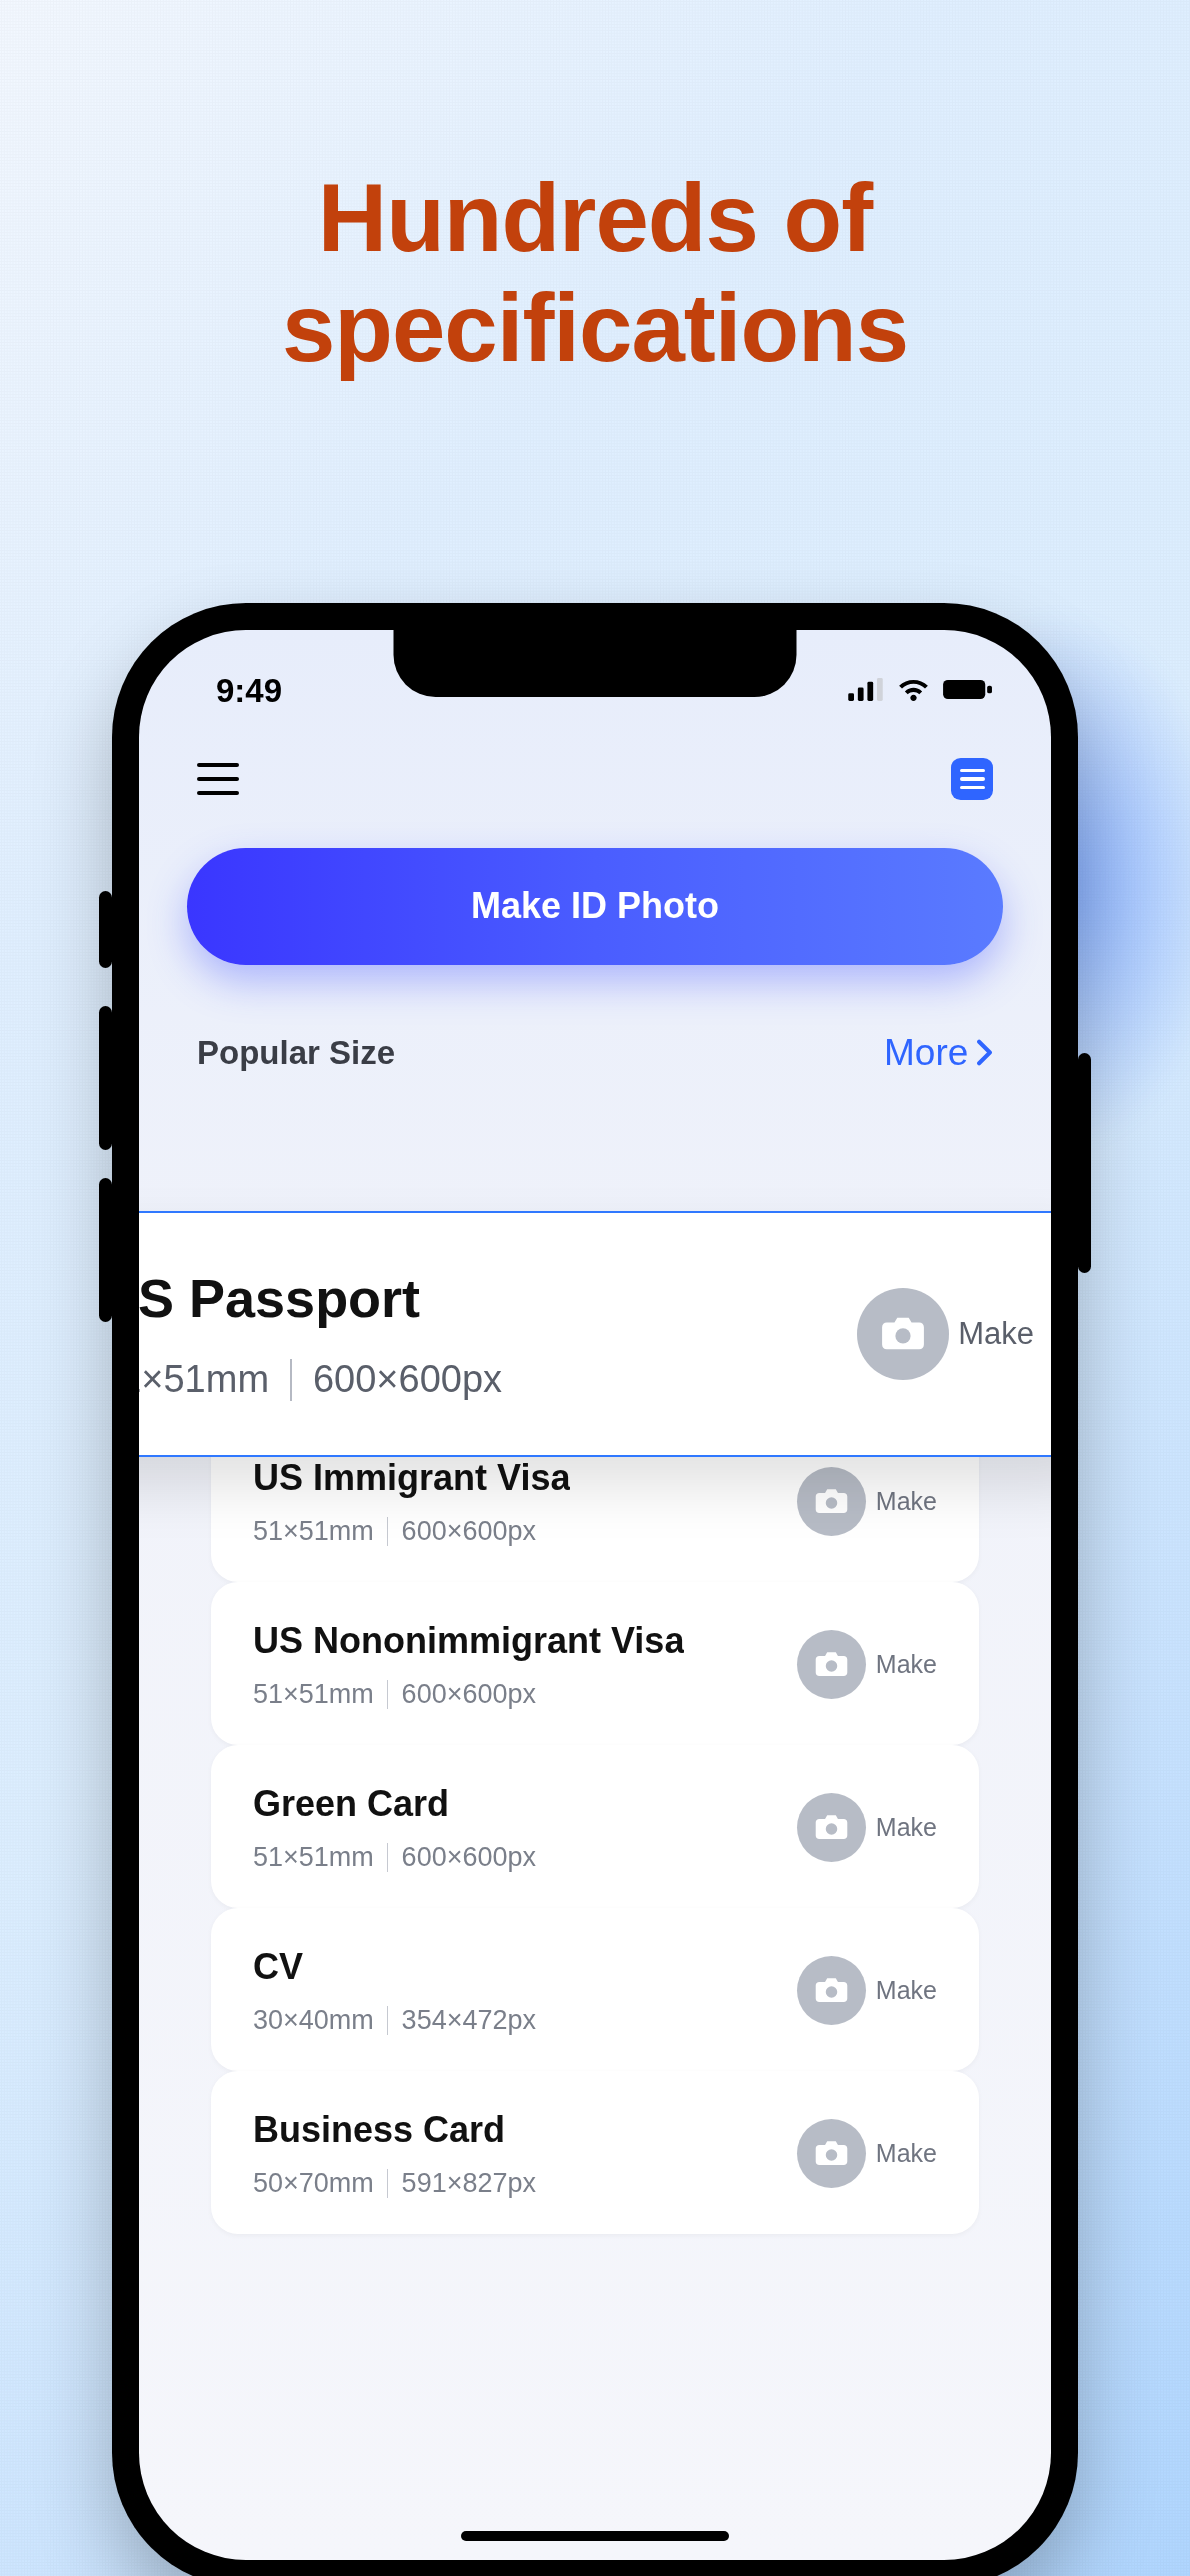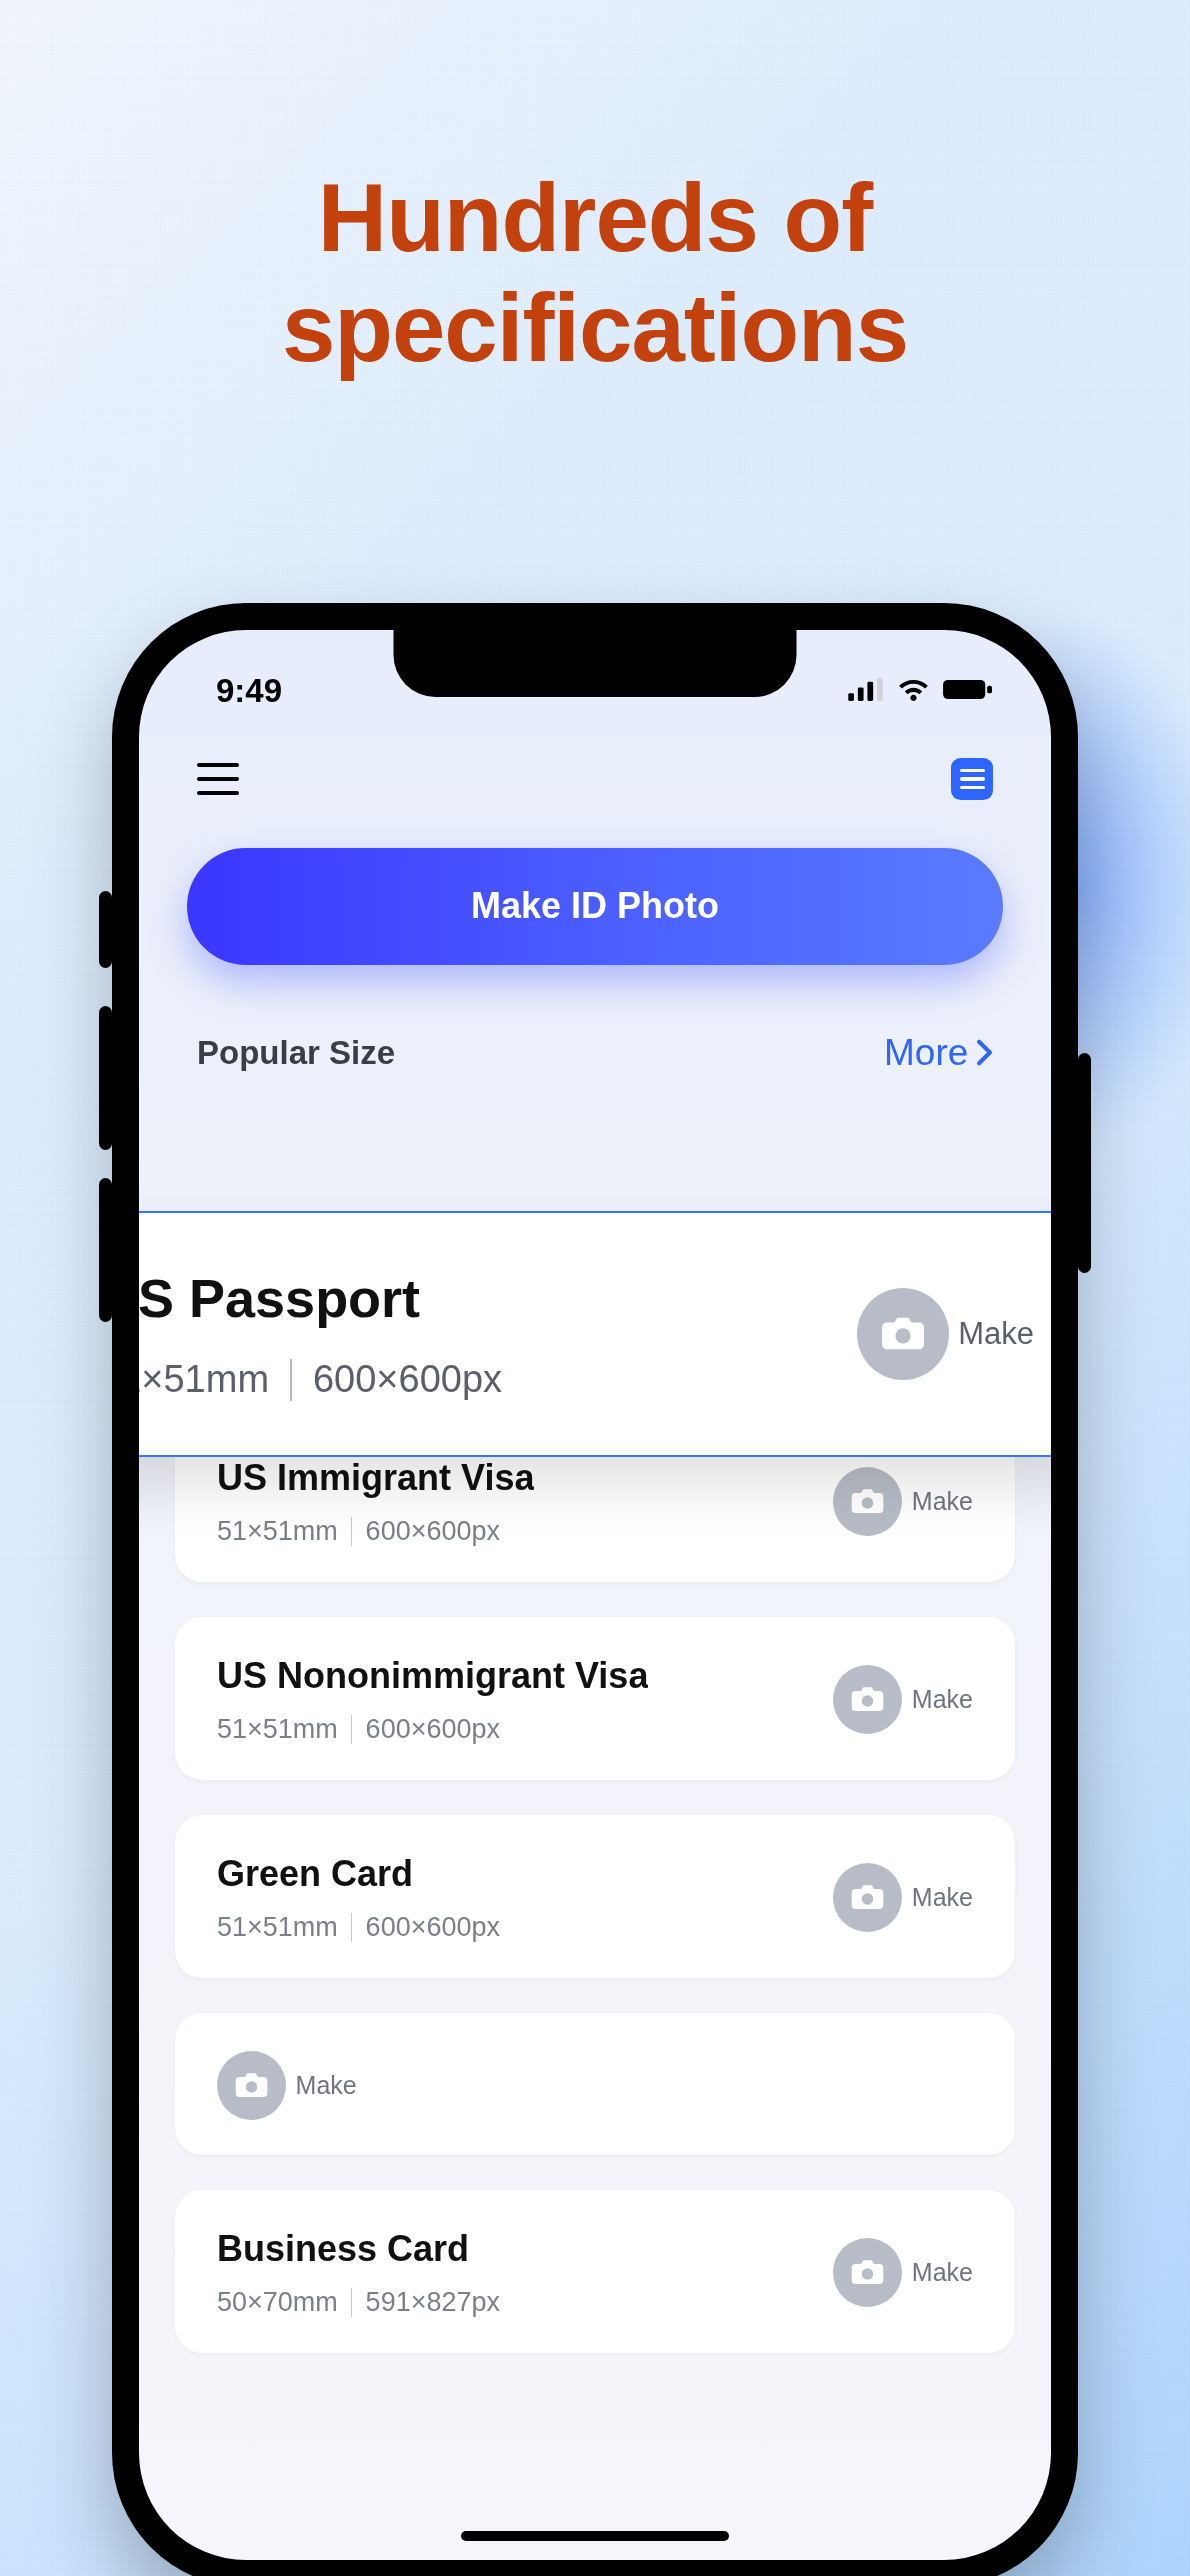--- a/index.html
+++ b/index.html
@@ -123,21 +123,21 @@
   }
 
   .section-head {
     display:flex; align-items:center; justify-content:space-between;
     padding: 67px 58px 38px;
   }
   .section-head .title { font-size: 33px; font-weight: 600; color:#3a3d46; }
   .more { display:flex; align-items:center; gap:7.7px; color:#2f65ff; font-size:37px; font-weight:500; cursor:pointer; }
   .more svg { width:17px; height:27px; }
 
-  .cards { padding: 0 36px; display:flex; flex-direction:column; gap:35px; }
+  .cards { padding: 0 72px; display:flex; flex-direction:column; }
 
   .card {
     background:#fff;
     border-radius: 27px;
     box-shadow: 0 1.9px 5.8px rgba(0,0,0,0.04);
     padding: 38px 42px 35px;
     display:flex; align-items:center; justify-content:space-between;
   }
   .card .left { display:flex; flex-direction:column; gap:17px; min-width:0;}
   .card .title { font-size: 36px; font-weight:700; color:#111; white-space:nowrap; overflow:hidden; text-overflow:ellipsis;}
@@ -327,20 +327,28 @@
         <svg width="33" height="29" viewBox="0 0 46 40">
                 <path fill="#fff" d="M17 3h12l3 5h8c3 0 5 2 5 5v18c0 3-2 5-5 5H6c-3 0-5-2-5-5V13c0-3 2-5 5-5h8l3-5z"></path>
                 <circle cx="23" cy="22" r="8" fill="#b7bcc6"></circle>
               </svg>
       </div>
       <div class="label">Make</div>
     </div>
   </div>
 
   <div class="card">
+    <div class="left">
+      <div class="title">CV</div>
+      <div class="dims">
+        <span>30×40mm</span>
+        <span class="sep"></span>
+        <span>354×472px</span>
+      </div>
+    </div>
     <div class="make-btn">
       <div class="circle">
         <svg width="33" height="29" viewBox="0 0 46 40">
                 <path fill="#fff" d="M17 3h12l3 5h8c3 0 5 2 5 5v18c0 3-2 5-5 5H6c-3 0-5-2-5-5V13c0-3 2-5 5-5h8l3-5z"></path>
                 <circle cx="23" cy="22" r="8" fill="#b7bcc6"></circle>
               </svg>
       </div>
       <div class="label">Make</div>
     </div>
   </div>

